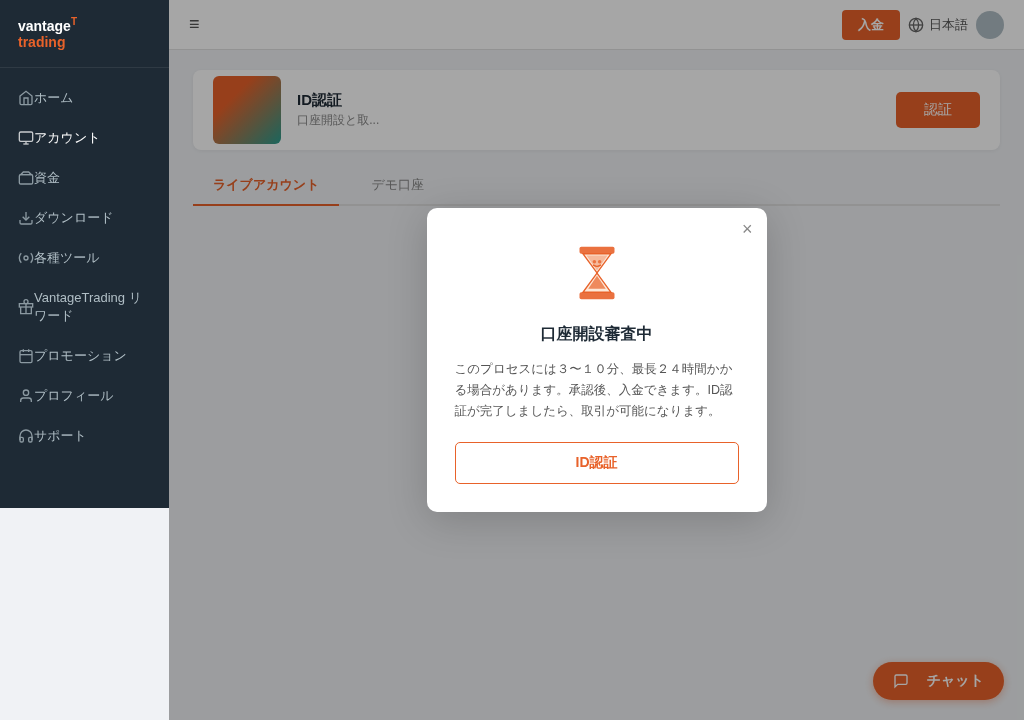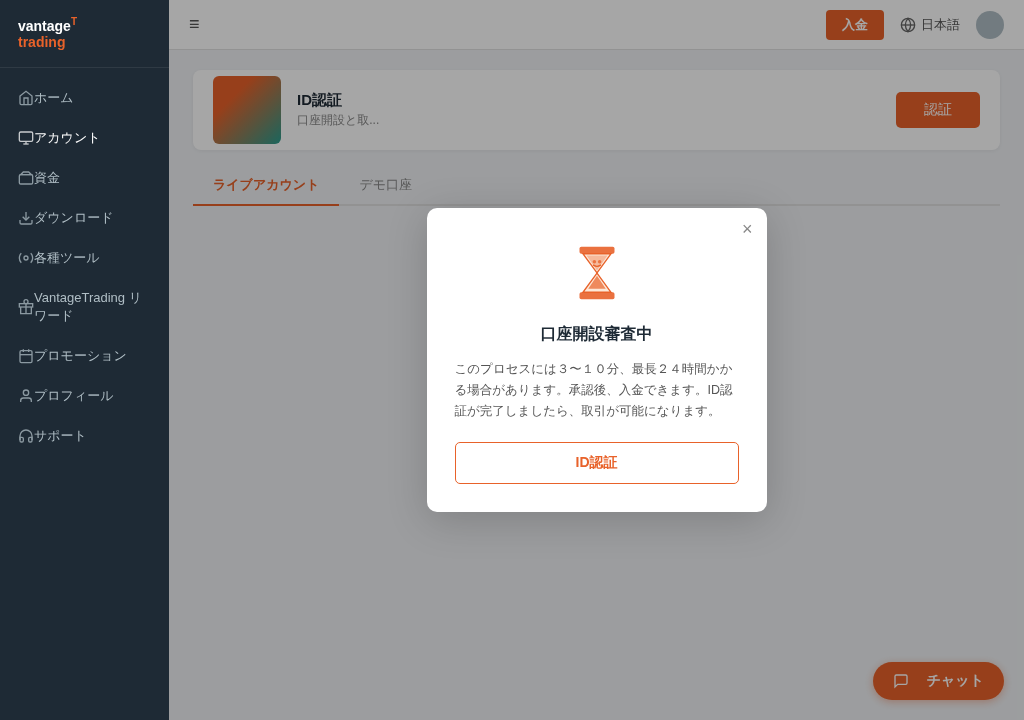--- a/index.html
+++ b/index.html
@@ -10,21 +10,21 @@
       overflow: hidden;
       display: flex;
       background: #f0f2f5;
     }
 
     
     .sidebar {
       width: 169px;
       min-width: 169px;
       background: #1e2a35;
-      height: 720px;
+      height: 508px;
       display: flex;
       flex-direction: column;
       color: #fff;
     }
     .sidebar-logo {
       padding: 16px 18px;
       border-bottom: 1px solid rgba(255,255,255,0.08);
     }
     .logo-text {
       font-size: 14px;
@@ -90,21 +90,21 @@
       gap: 10px;
     }
     .hamburger {
       font-size: 18px;
       cursor: pointer;
       color: #555;
     }
     .topbar-right {
       display: flex;
       align-items: center;
-      gap: 16px;
+      gap: 8px;
     }
     .btn-deposit {
       background: #e8622a;
       color: #fff;
       border: none;
       border-radius: 4px;
       padding: 6px 16px;
       font-size: 13px;
       cursor: pointer;
       font-weight: 600;
@@ -175,21 +175,21 @@
       border-radius: 5px;
       padding: 9px 28px;
       font-size: 14px;
       cursor: pointer;
       font-weight: 400;
     }
 
     
     .tabs {
       display: flex;
-      gap: 0;
+      gap: 12px;
       margin-bottom: 20px;
       border-bottom: 2px solid #e0e0e0;
     }
     .tab {
       padding: 10px 20px;
       font-size: 13px;
       color: #888;
       cursor: pointer;
       border-bottom: 2px solid transparent;
       margin-bottom: -2px;

